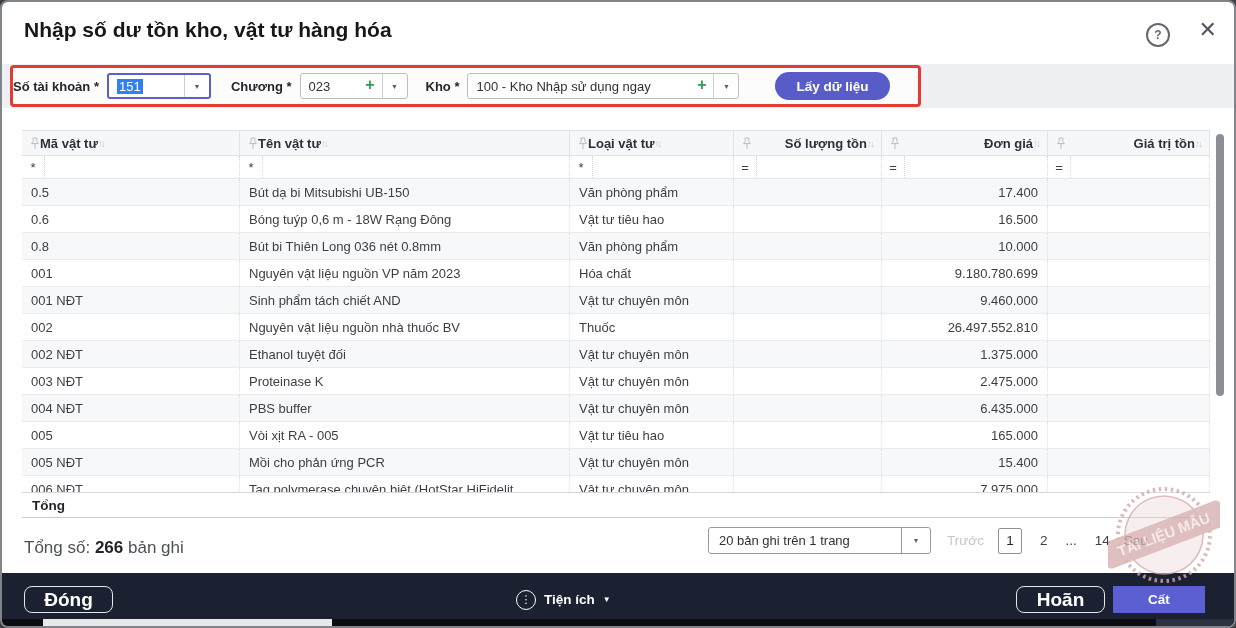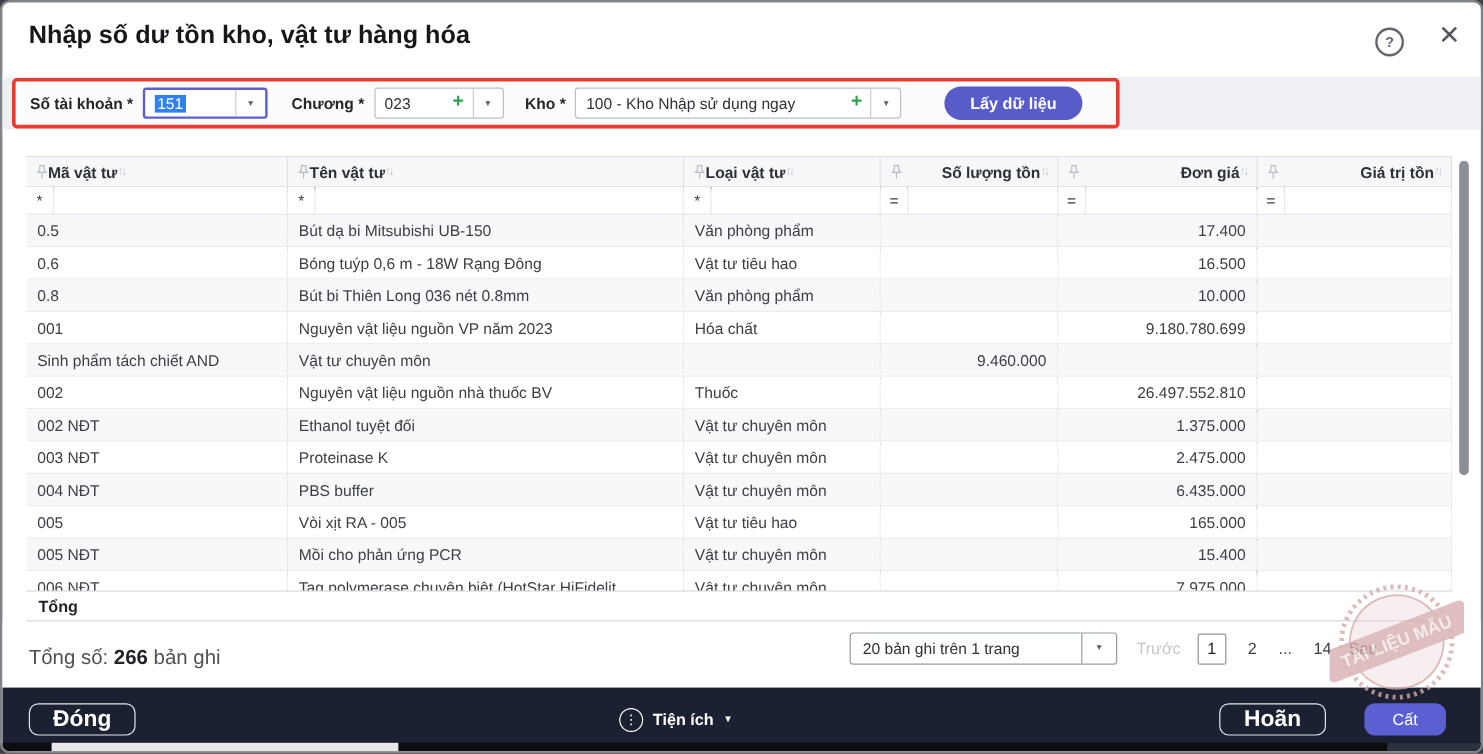--- a/index.html
+++ b/index.html
@@ -10,21 +10,21 @@
   
   .title{position:absolute;left:22px;top:16px;font-size:21px;font-weight:bold;color:#15171b;}
   .icon-help{position:absolute;right:64px;top:21px;width:20px;height:20px;border:2px solid #63676e;
     border-radius:50%;display:flex;align-items:center;justify-content:center;
     font-size:12px;font-weight:bold;color:#63676e;cursor:pointer;}
   .icon-close{position:absolute;right:17px;top:17px;font-size:22px;color:#53575d;cursor:pointer;line-height:1;}
 
   
   .filterband{position:absolute;top:62px;left:0;right:0;height:44px;background:#eef0f3;}
   .redbox{position:absolute;left:8px;top:1px;width:905px;height:36px;border:3px solid #e63b31;
-    border-radius:4px;background:#fcfcfd;display:flex;align-items:center;padding-left:12px;box-sizing:content-box;}
+    border-radius:4px;background:#fcfcfd;display:flex;align-items:center;box-sizing:content-box;}
   .flabel{font-weight:bold;font-size:13px;color:#23262b;white-space:nowrap;}
   .combo{height:26px;background:#fff;border:1px solid #b9bfc9;border-radius:3px;
     display:flex;align-items:center;font-size:13px;box-sizing:border-box;}
   .combo.focused{border:2px solid #5a5fd1;}
   .combo .val{padding:0 8px;white-space:nowrap;overflow:hidden;color:#2e3238;}
   .combo .sel{background:#2f80f2;color:#fff;padding:0 2px;}
   .combo .plus{color:#2aa14c;font-weight:bold;font-size:16px;margin:0 7px 2px auto;}
   .combo .caret{width:24px;align-self:stretch;border-left:1px solid #c9cdd4;display:flex;
     align-items:center;justify-content:center;font-size:7px;color:#5a5e66;}
   .w-acc{width:104px;margin-left:8px}
@@ -84,22 +84,22 @@
   .stamp{position:absolute;left:1106px;top:477px;width:112px;height:112px;z-index:5;
     pointer-events:none;opacity:.8;font-family:"Liberation Sans",sans-serif;}
 
   
   .bottombar{position:absolute;left:0;right:0;top:571px;bottom:0;background:#1b2130;}
   .btn-outline{position:absolute;top:13px;height:27px;border:1px solid #e4e7ee;border-radius:8px;
     background:transparent;color:#fff;font-weight:bold;font-size:19px;display:flex;
     align-items:center;justify-content:center;cursor:pointer;box-sizing:border-box;}
   .btn-close{left:22px;width:89px;}
   .btn-hoan{right:129px;width:89px;}
-  .btn-save{position:absolute;top:13px;right:29px;width:68px;height:27px;border:none;border-radius:9px;
-    background:#5b5fd1;color:#fff;font-weight:normal;font-size:13.5px;display:flex;
+  .btn-save{position:absolute;top:13px;right:29px;width:92px;height:27px;border:none;border-radius:0;
+    background:#5b5fd1;color:#fff;font-weight:bold;font-size:13.5px;display:flex;
     align-items:center;justify-content:center;cursor:pointer;}
   .utils{position:absolute;left:514px;top:13px;height:27px;display:flex;align-items:center;gap:8px;
     color:#fff;font-weight:bold;font-size:13.5px;cursor:pointer;}
   .utils .circ{width:18px;height:18px;border:1.5px solid #fff;border-radius:50%;display:flex;
     align-items:center;justify-content:center;font-size:11px;font-weight:normal;}
   .utils .dcaret{font-size:8px;}
   .hscroll{position:absolute;left:0;right:0;bottom:0;height:7px;background:#0c0d10;}
   .hthumb{position:absolute;left:41px;top:0;width:289px;height:7px;background:#e8e8e8;cursor:pointer;}
   .hscroll-right{position:absolute;right:0;top:0;width:78px;height:7px;background:#2c3140;}
 </style>
@@ -252,20 +252,21 @@
         <div class="trow">
           <div class="tcell">001</div>
           <div class="tcell">Nguyên vật liệu nguồn VP năm 2023</div>
           <div class="tcell">Hóa chất</div>
           <div class="tcell"></div>
           <div class="tcell">9.180.780.699</div>
           <div class="tcell"></div>
         </div>
 
         <div class="trow">
+          <div class="tcell">001 NĐT</div>
           <div class="tcell">Sinh phẩm tách chiết AND</div>
           <div class="tcell">Vật tư chuyên môn</div>
           <div class="tcell"></div>
           <div class="tcell">9.460.000</div>
           <div class="tcell"></div>
         </div>
 
         <div class="trow">
           <div class="tcell">002</div>
           <div class="tcell">Nguyên vật liệu nguồn nhà thuốc BV</div>

